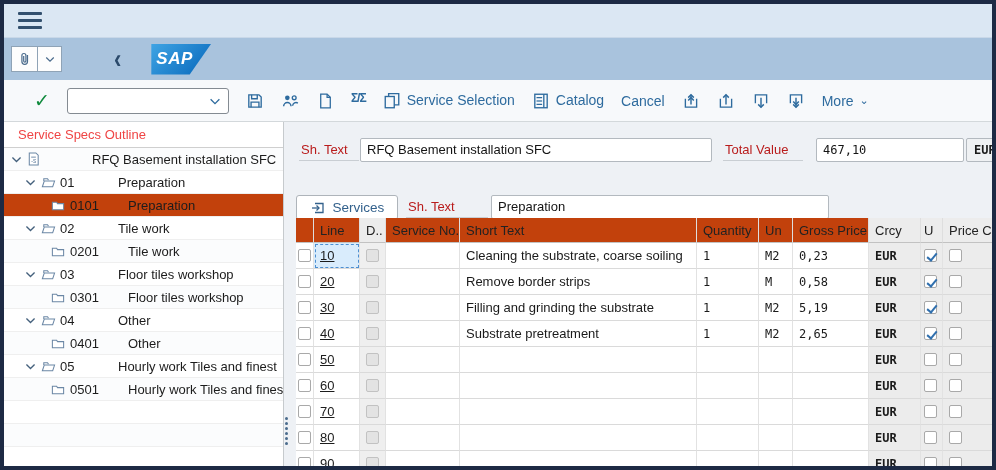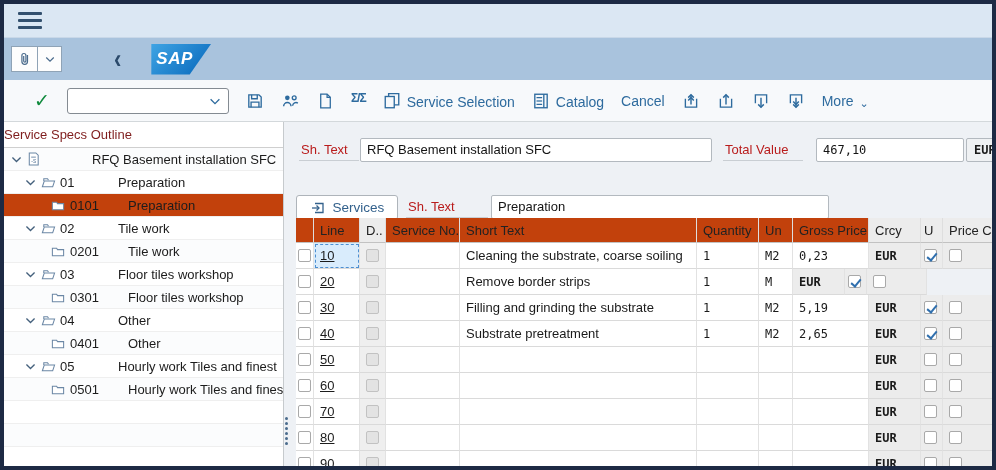--- a/index.html
+++ b/index.html
@@ -24,31 +24,31 @@
             font-weight:bold;font-style:italic;font-size:17px;padding-left:5px;letter-spacing:.5px}
   .page-title{position:absolute;left:519px;top:0;height:100%;display:flex;align-items:center;
               white-space:nowrap;color:#24496f;font-size:15px}
 
   
   .toolbar{height:42px;background:#f7f9fb;border-bottom:1px solid #d3d8db;display:flex;align-items:center;
            padding-left:30px;gap:17px;flex:none;color:#2e6b9e}
   .tb-check{color:#0f8a3c;font-size:19px;font-weight:bold}
   .combo{width:162px;height:26px;background:#fff;border:1px solid #848b92;border-radius:3px;display:flex;
          align-items:center;justify-content:flex-end;padding-right:6px}
-  .tb-btn{display:flex;align-items:flex-end;gap:6px;cursor:pointer;white-space:nowrap;font-size:14px}
+  .tb-btn{display:flex;align-items:flex-start;gap:6px;cursor:pointer;white-space:nowrap;font-size:14px}
   .sigma{font-size:12px;font-weight:bold;color:#2e6b9e;letter-spacing:-1px}
   .sigma .s1{position:relative;top:-3px}
   .more-chev{font-size:11px;position:relative;top:1px}
 
   
   .main{flex:1;display:flex;background:#eef1f5;overflow:hidden}
 
   
   .tree-panel{width:280px;background:#fff;border-right:1px solid #c6cacd;overflow:hidden;flex:none}
-  .tree-header{height:26px;display:flex;align-items:center;padding-left:0;border-bottom:1px solid #cfcfcf;color:#7f1d1d}
+  .tree-header{height:26px;display:flex;align-items:center;padding-left:14px;border-bottom:1px solid #cfcfcf;color:#ef4444}
   .tree-row{height:23px;display:flex;align-items:center;border-bottom:1px solid #efefef;white-space:nowrap;overflow:hidden;cursor:pointer}
   .tree-row:nth-child(odd){background:#fbfcfd}
   .tree-row.selected{background:#c2410c}
   .tree-row.lvl-0{padding-left:6px}
   .tree-row.lvl-1{padding-left:20px}
   .tree-row.lvl-2{padding-left:46px}
   .tree-row .chev{width:16px;flex:none;display:flex;align-items:center}
   .node-icon{width:20px;flex:none;display:flex;align-items:center}
   .node-icon svg{display:none}
   .node-icon.spec svg.i-spec{display:block}
@@ -463,20 +463,21 @@
     <div class="td col-line">
                 <span class="line-link">20</span>
               </div>
     <div class="td col-d" style="background:#efefef">
                 <span class="cb disabled"></span>
               </div>
     <div class="td col-svcno"></div>
     <div class="td col-short">Remove border strips</div>
     <div class="td col-qty mono">1</div>
     <div class="td col-un mono">M</div>
+    <div class="td col-gross mono">0,58</div>
     <div class="td col-crcy gray mono">EUR</div>
     <div class="td col-u gray">
                 <span class="cb checked"></span>
               </div>
     <div class="td col-price gray">
                 <span class="cb"></span>
               </div>
   </div>
             <div class="trow">
     <div class="td col-sel">

